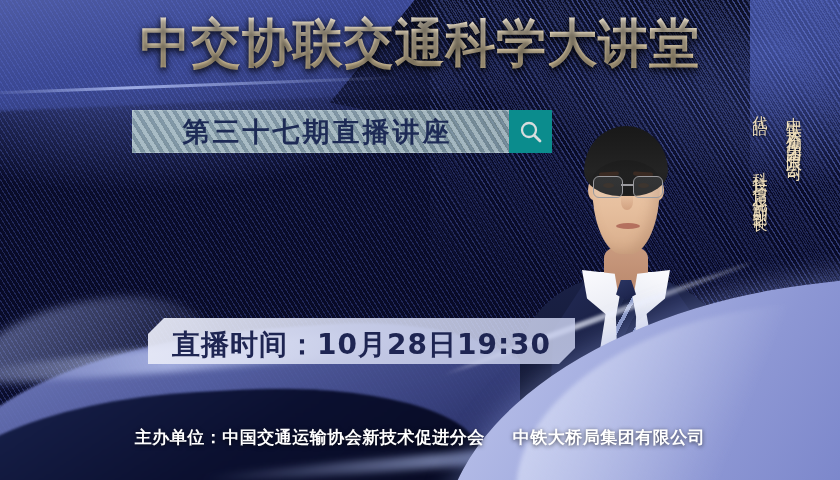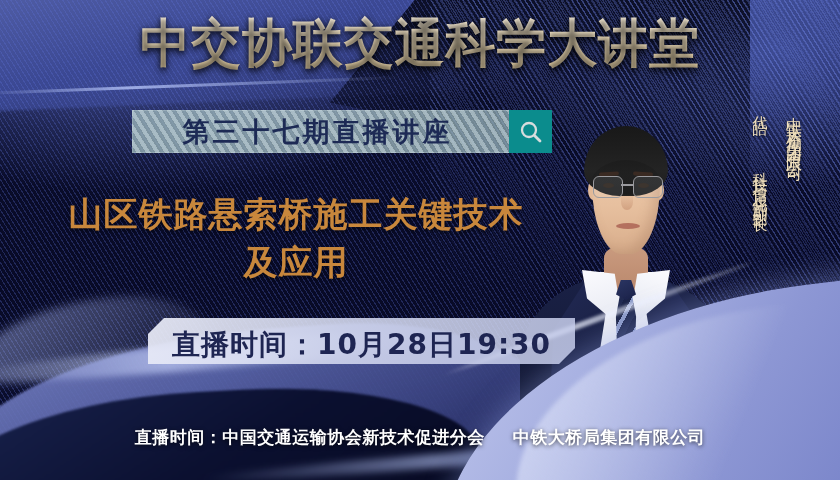--- a/index.html
+++ b/index.html
@@ -391,31 +391,27 @@
     <div class="session-bar-stripes"></div>
     <div class="session-label">第三十七期直播讲座</div>
     <div class="session-search">
       <svg width="26" height="26" viewBox="0 0 26 26" aria-hidden="true">
         <circle cx="11" cy="11" r="7" fill="none" stroke="#d6dcdd" stroke-width="2.3"></circle>
         <line x1="16.2" y1="16.2" x2="22" y2="22" stroke="#d6dcdd" stroke-width="2.8" stroke-linecap="round"></line>
       </svg>
     </div>
   </div>
 
-  <div class="lecture-title">
-    <span>山区铁路悬索桥施工关键技术</span>
-    <span class="l2">及应用</span>
-  </div>
 
   <div class="time-pill">
     <span class="time-pill-text">直播时间：10月28日19:30</span>
   </div>
 
   <div class="speaker-block">
     <div class="vtext">代皓  科技与信息化部副部长</div>
     <div class="vtext org">中铁大桥局集团有限公司</div>
   </div>
 
   <div class="footer">
-    <span>直播时间：</span><span>中国交通运输协会新技术促进分会</span><span class="gap"></span><span>中铁大桥局集团有限公司</span>
+    <span>主办单位：</span><span>中国交通运输协会新技术促进分会</span><span class="gap"></span><span>中铁大桥局集团有限公司</span>
   </div>
 
 </div>
 
 </body></html>

